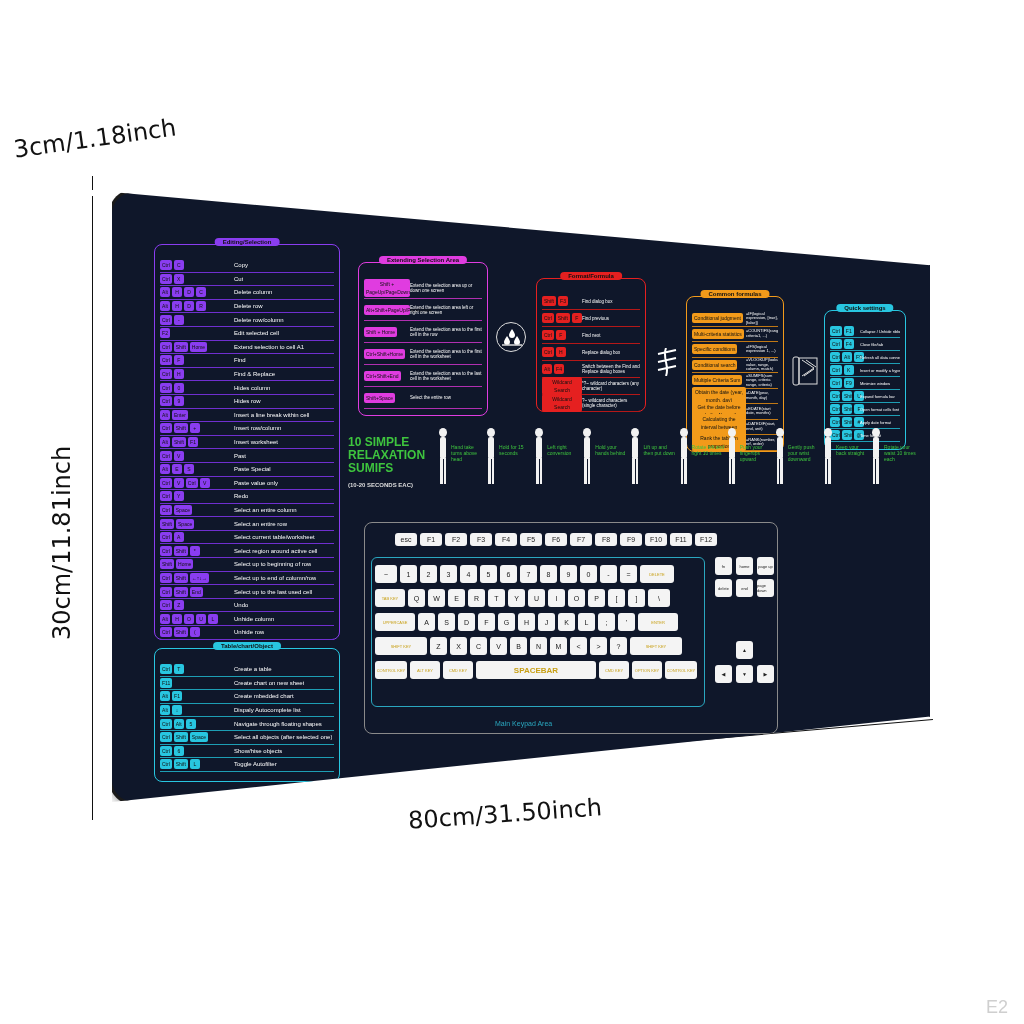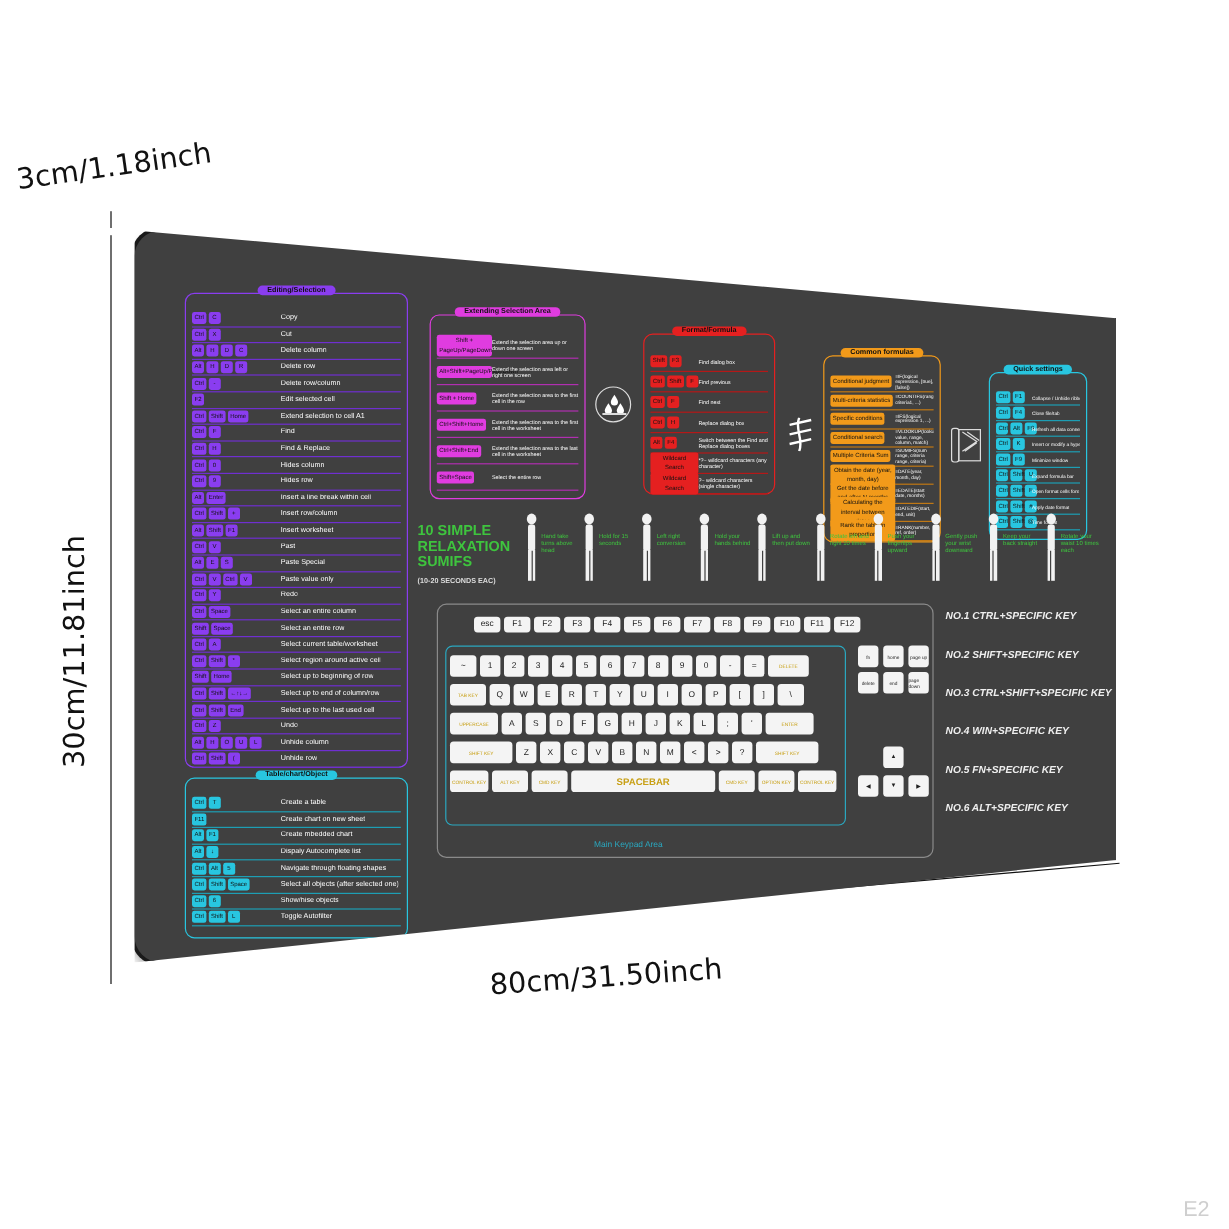--- a/index.html
+++ b/index.html
@@ -5,21 +5,21 @@
   *{box-sizing:border-box;margin:0;padding:0}
   html,body{width:1024px;height:1024px;background:#ffffff;overflow:hidden;font-family:"Liberation Sans",sans-serif}
   .stage{position:relative;width:1024px;height:1024px}
   .dim{position:absolute;color:#111;font-family:"DejaVu Sans",sans-serif;font-size:24px;white-space:nowrap}
   .dim-thick{left:12px;top:136px;transform:rotate(-8deg);transform-origin:left top}
   .dim-height{left:48px;top:640px;transform:rotate(-90deg);transform-origin:left top}
   .dim-width{left:408px;top:800px;transform:rotate(-4deg)}
   .line{position:absolute;background:#111}
   .watermark{position:absolute;right:16px;bottom:6px;color:#cfcfcf;font-size:18px}
 
-  .mat{position:absolute;left:112px;top:192px;width:818px;height:610px;background:#404040;border-radius:22px;
+  .mat{position:absolute;left:112px;top:192px;width:818px;height:610px;background:#0f172a;border-radius:22px;
        transform:skewY(3.9deg) ;transform-origin:left top;box-shadow:0 0 0 3px #1a1a1a, 0 6px 10px rgba(0,0,0,.4)}
   .mat-inner{position:absolute;inset:0;border-radius:22px;overflow:hidden}
 
   .panel{position:absolute;border:1.5px solid;border-radius:8px;padding:14px 5px 4px 5px}
   .panel-title{position:absolute;top:-7px;left:50%;transform:translateX(-50%);font-size:6px;font-weight:bold;color:#111;padding:1px 8px;border-radius:4px;white-space:nowrap}
   .row{display:flex;align-items:center;border-bottom:1px solid;height:13.6px}
   .keys{display:flex;gap:2px;width:74px;flex:none}
   .k{font-size:5px;color:#111;border-radius:2px;padding:1px 2px;line-height:8px;min-width:10px;text-align:center}
   .desc{font-size:6px;color:#fff;white-space:nowrap;overflow:hidden}
 
@@ -54,21 +54,21 @@
   .relax-title{position:absolute;left:236px;top:244px;color:#3ec43e;font-weight:bold;font-size:12px;line-height:13px}
   .relax-sub{position:absolute;left:236px;top:290px;color:#ddd;font-size:6px;font-weight:bold}
   .moves{position:absolute;left:326px;top:236px;width:480px;height:64px;display:flex;justify-content:space-between}
   .move{display:flex;align-items:flex-start;gap:3px}
   .figure{width:10px;height:58px;position:relative}
   .figure .head{position:absolute;left:1px;top:0;width:8px;height:9px;background:#f2f2f2;border-radius:50%}
   .figure .body{position:absolute;left:2px;top:9px;width:6px;height:22px;background:#f2f2f2;border-radius:2px}
   .figure .leg{position:absolute;top:30px;width:2.5px;height:26px;background:#f2f2f2}
   .move-label{font-size:5px;color:#3ec43e;width:34px;line-height:6px;margin-top:16px}
 
-  .kbd{position:absolute;left:252px;top:311px;width:414px;height:212px;border:1.5px solid #8a8a8a;border-radius:8px}
+  .kbd{position:absolute;left:252px;top:330px;width:414px;height:212px;border:1.5px solid #8a8a8a;border-radius:8px}
   .kbd-main{position:absolute;left:6px;top:34px;width:334px;height:150px;border:1px solid #2aa7bf;border-radius:6px}
   .kbd-label{position:absolute;left:130px;bottom:6px;color:#2aa7bf;font-size:7px}
   .krow{position:absolute;display:flex;gap:3px}
   .key{background:#f4f4f4;border-radius:3px;height:18px;min-width:17px;display:flex;flex-direction:column;align-items:center;justify-content:center;font-size:7px;color:#222;position:relative}
   .key.wide-space{width:120px;color:#c8a016;font-size:8px;font-weight:bold}
   .fkey{height:13px;min-width:22px}
 
   .legend{position:absolute;left:676px;top:316px;width:140px}
   .legend-item{color:#eee;font-size:8.5px;font-style:italic;font-weight:bold;margin-bottom:22px;white-space:nowrap}
 </style>
@@ -823,24 +823,16 @@
             </div>
             <div class="key" style="position: absolute; left: 371px; top: 118px; font-size: 5px;">▲</div>
             <div class="key" style="position: absolute; left: 350px; top: 142px; font-size: 5px;">◀</div>
             <div class="key" style="position: absolute; left: 371px; top: 142px; font-size: 5px;">▼</div>
             <div class="key" style="position: absolute; left: 392px; top: 142px; font-size: 5px;">▶</div>
           </div>
         <div class="kbd-main"></div>
         <div class="kbd-label">Main Keypad Area</div>
       </div>
 
-      <div class="legend">
-        <div class="legend-item">NO.1 CTRL+SPECIFIC KEY</div>
-        <div class="legend-item">NO.2 SHIFT+SPECIFIC KEY</div>
-        <div class="legend-item">NO.3 CTRL+SHIFT+SPECIFIC KEY</div>
-        <div class="legend-item">NO.4 WIN+SPECIFIC KEY</div>
-        <div class="legend-item">NO.5 FN+SPECIFIC KEY</div>
-        <div class="legend-item">NO.6 ALT+SPECIFIC KEY</div>
-      </div>
 
     </div>
   </div>
 </div>
 
 </body></html>

